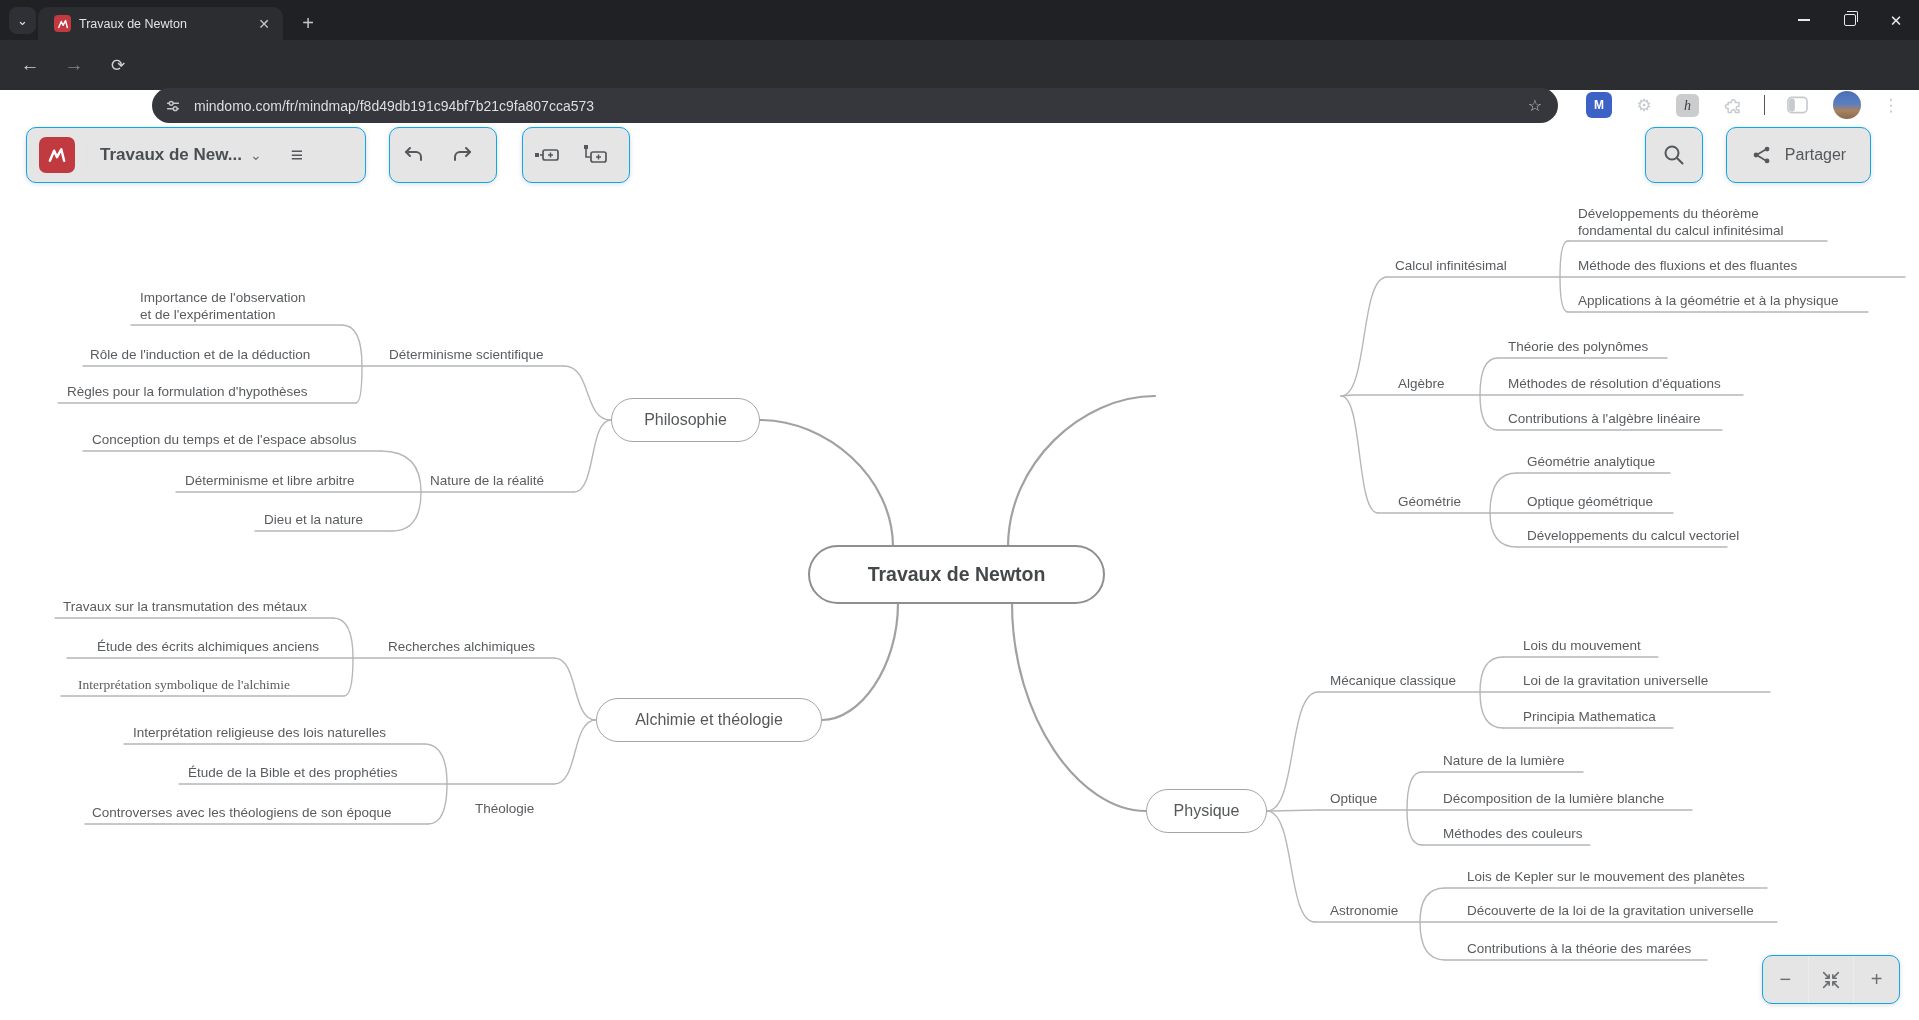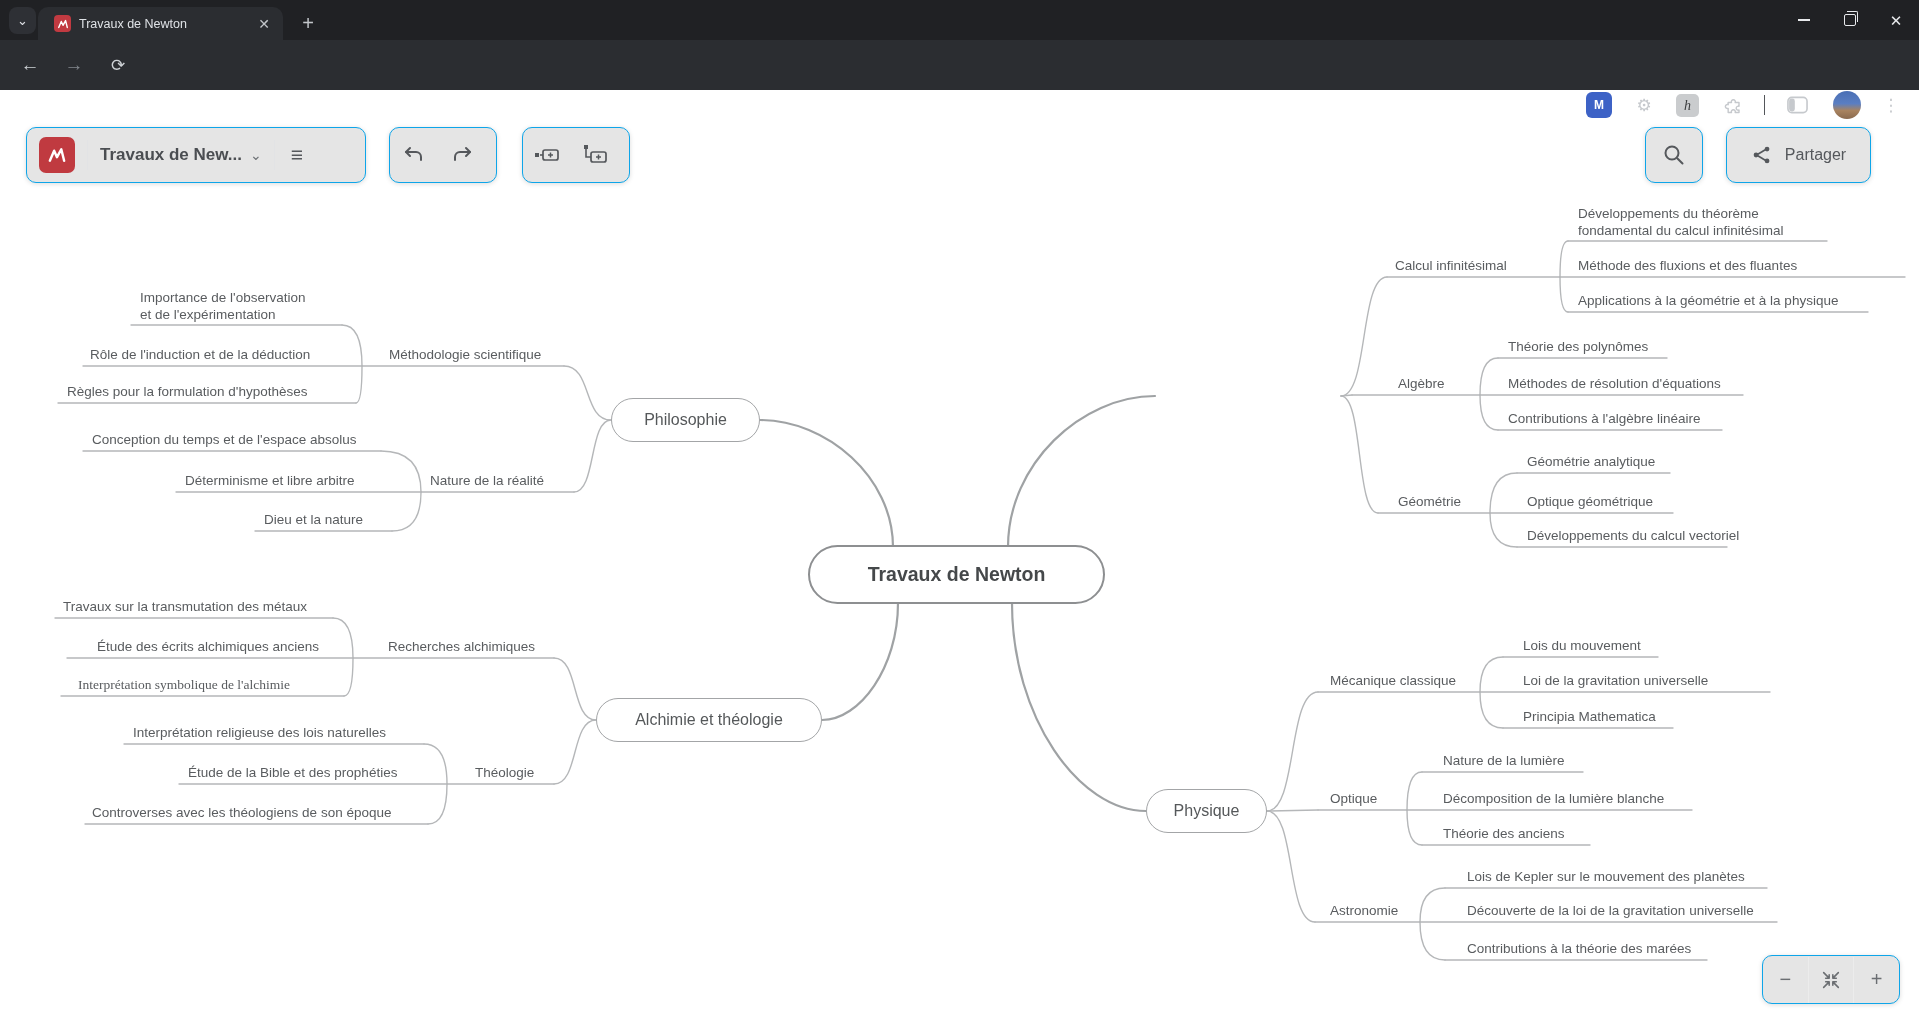--- a/index.html
+++ b/index.html
@@ -103,20 +103,32 @@
     <div class="winbtn">
         <span class="win-close-glyph">✕</span>
       </div>
   </div>
 </div>
 
 <div class="browser-toolbar">
   <div class="navbtn" style="left:13px;">←</div>
   <div class="navbtn" style="left:57px;color:#84898f;">→</div>
   <div class="navbtn" style="left:101px;font-size:17px;">⟳</div>
+  <div class="omnibox">
+    <svg width="18" height="18" viewBox="0 0 20 20">
+      <g stroke="#c3c6ca" stroke-width="1.6" stroke-linecap="round">
+        <line x1="4" y1="7" x2="16" y2="7"></line>
+          <line x1="4" y1="13" x2="16" y2="13"></line>
+      </g>
+      <circle cx="8" cy="7" r="2.1" fill="#35373c" stroke="#c3c6ca" stroke-width="1.6"></circle>
+      <circle cx="12.5" cy="13" r="2.1" fill="#35373c" stroke="#c3c6ca" stroke-width="1.6"></circle>
+    </svg>
+    <span class="url-text">mindomo.com/fr/mindmap/f8d49db191c94bf7b21c9fa807cca573</span>
+    <span class="omni-star">☆</span>
+  </div>
   <div class="ext-icon ext-m" style="left:1586px;">M</div>
   <div class="ext-icon ext-gear" style="left:1631px;">⚙</div>
   <div class="ext-icon ext-h" style="left:1676px;width:23px;height:23px;top:54px;">h</div>
   <div class="ext-icon" style="left:1721px;">
     <svg width="20" height="20" viewBox="0 0 24 24" fill="none" stroke="#c6c9cd" stroke-width="1.7" stroke-linejoin="round">
       <path d="M5 9 h4 a2.4 2.4 0 1 1 4.4 0 H18 v4.6 a2.4 2.4 0 1 0 0 4.4 V21 h-4.6 a2.4 2.4 0 1 0 -4.4 0 H5 v-5 a2.4 2.4 0 1 1 0 -4.4 z"></path>
     </svg>
   </div>
   <div class="tb-divider" style="left:1764px;"></div>
   <div class="ext-icon" style="left:1784px;">
@@ -202,21 +214,21 @@
       <path d="M 1315 922 C 1286.2 922, 1295.8 811, 1267 811" fill="none" stroke="#b5b7b9" stroke-width="1.4" stroke-linecap="round"></path>
       <path d="M 1445 888 L 1767 888" fill="none" stroke="#b5b7b9" stroke-width="1.4" stroke-linecap="round"></path>
       <path d="M 1445 888 Q 1420 888, 1420 922" fill="none" stroke="#b5b7b9" stroke-width="1.4" stroke-linecap="round"></path>
       <path d="M 1420 922 L 1777 922" fill="none" stroke="#b5b7b9" stroke-width="1.4" stroke-linecap="round"></path>
       <path d="M 1445 960 L 1707 960" fill="none" stroke="#b5b7b9" stroke-width="1.4" stroke-linecap="round"></path>
       <path d="M 1445 960 Q 1420 960, 1420 922" fill="none" stroke="#b5b7b9" stroke-width="1.4" stroke-linecap="round"></path>
     </svg>
     <div class="pill central" style="left: 808px; top: 545px; width: 297px; height: 59px;">Travaux de Newton</div>
     <div class="pill" style="left: 611px; top: 398px; width: 149px; height: 44px;">Philosophie</div>
     <div class="maplabel" style="left: 389px; top: 346px;">
-      <div>Méthodologie scientifique</div>
+      <div>Déterminisme scientifique</div>
     </div>
     <div class="maplabel" style="left: 140px; top: 289px;">
       <div>Importance de l'observation</div>
       <div>et de l'expérimentation</div>
     </div>
     <div class="maplabel" style="left: 90px; top: 346px;">
       <div>Rôle de l'induction et de la déduction</div>
     </div>
     <div class="maplabel" style="left: 67px; top: 383px;">
       <div>Règles pour la formulation d'hypothèses</div>
@@ -239,21 +251,21 @@
     </div>
     <div class="maplabel" style="left: 63px; top: 598px;">
       <div>Travaux sur la transmutation des métaux</div>
     </div>
     <div class="maplabel" style="left: 97px; top: 638px;">
       <div>Étude des écrits alchimiques anciens</div>
     </div>
     <div class="maplabel" style="left: 78px; top: 676px; font-family: Liberation Serif, serif;">
       <div>Interprétation symbolique de l'alchimie</div>
     </div>
-    <div class="maplabel" style="left: 475px; top: 764px;">
+    <div class="maplabel" style="left: 475px; top: 800px;">
       <div>Théologie</div>
     </div>
     <div class="maplabel" style="left: 133px; top: 724px;">
       <div>Interprétation religieuse des lois naturelles</div>
     </div>
     <div class="maplabel" style="left: 188px; top: 764px;">
       <div>Étude de la Bible et des prophéties</div>
     </div>
     <div class="maplabel" style="left: 92px; top: 804px;">
       <div>Controverses avec les théologiens de son époque</div>
@@ -311,21 +323,21 @@
     <div class="maplabel" style="left: 1330px; top: 790px;">
       <div>Optique</div>
     </div>
     <div class="maplabel" style="left: 1443px; top: 752px;">
       <div>Nature de la lumière</div>
     </div>
     <div class="maplabel" style="left: 1443px; top: 790px;">
       <div>Décomposition de la lumière blanche</div>
     </div>
     <div class="maplabel" style="left: 1443px; top: 825px;">
-      <div>Théorie des anciens</div>
+      <div>Méthodes des couleurs</div>
     </div>
     <div class="maplabel" style="left: 1330px; top: 902px;">
       <div>Astronomie</div>
     </div>
     <div class="maplabel" style="left: 1467px; top: 868px;">
       <div>Lois de Kepler sur le mouvement des planètes</div>
     </div>
     <div class="maplabel" style="left: 1467px; top: 902px;">
       <div>Découverte de la loi de la gravitation universelle</div>
     </div>

